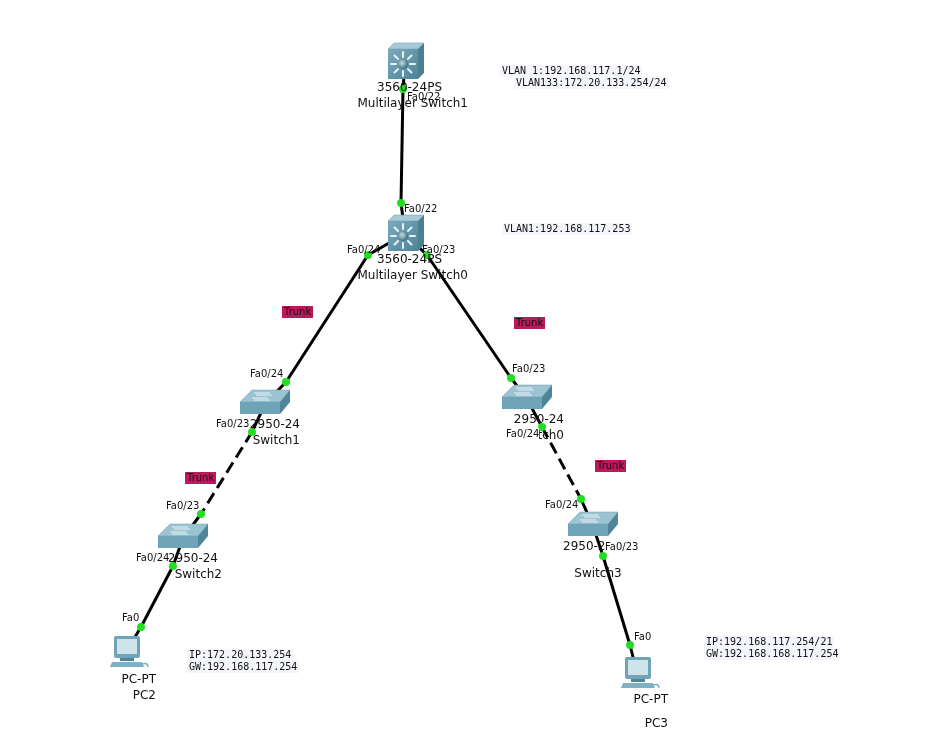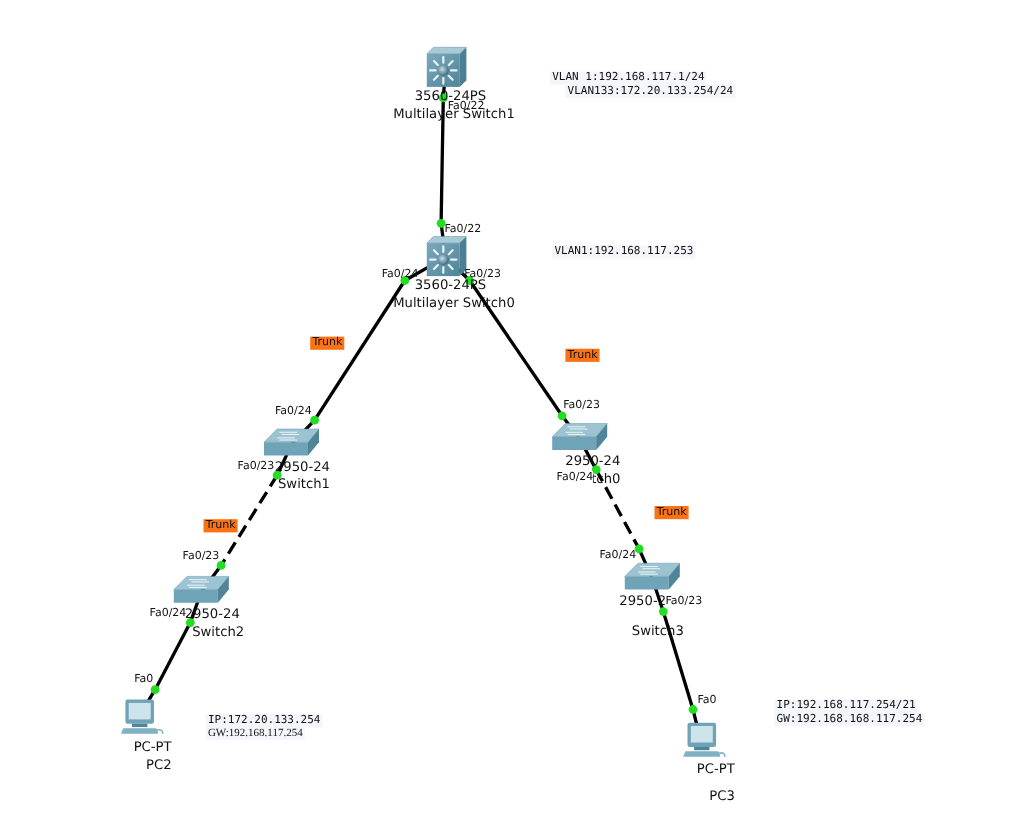--- a/index.html
+++ b/index.html
@@ -8,21 +8,21 @@
     #canvas { position: absolute; left: 0; top: 0; width: 938px; height: 747px; }
     .dev-label { position: absolute; font-family: "DejaVu Sans", sans-serif;
                  font-size: 12px; color: #111; white-space: nowrap; text-align: right;
                  line-height: 15px; }
     .port-label { position: absolute; font-family: "DejaVu Sans", sans-serif;
                   font-size: 10px; color: #111; white-space: nowrap; line-height: 12px; text-align: center; }
     .note { position: absolute; font-family: "DejaVu Sans Mono", monospace;
             font-size: 10px; color: #111; background: #f4f6fb; white-space: pre;
             line-height: 12px; padding: 0 2px; text-align: right; }
     .trunk { position: absolute; font-family: "DejaVu Sans", sans-serif;
-             font-size: 10px; color: #111; background: #f97316; padding: 0 2px; line-height: 12px; }
+             font-size: 10px; color: #111; background: #be185d; padding: 0 2px; line-height: 12px; }
   </style>
 </head>
 <body>
 
 <svg id="canvas" viewBox="0 0 938 747" xmlns="http://www.w3.org/2000/svg">
   <defs>
     <linearGradient id="mlsTop" x1="0" y1="0" x2="0" y2="1">
       <stop offset="0" stop-color="#a9cbd8"></stop>
         <stop offset="1" stop-color="#7fb0c3"></stop>
     </linearGradient>
@@ -197,20 +197,20 @@
 
   <div class="port-label" style="left:545px;top:499px;">Fa0/24</div>
   <div class="dev-label" style="left:563px;top:539px;width:70px;text-align:left;">2950-24</div>
   <div class="port-label" style="left:605px;top:541px;background:#fff;">Fa0/23</div>
   <div class="dev-label" style="left:563px;top:566px;width:70px;text-align:center;">Switch3</div>
 
   <div class="port-label" style="left:122px;top:612px;">Fa0</div>
   <div class="dev-label" style="left:96px;top:672px;width:60px;">PC-PT</div>
   <div class="dev-label" style="left:96px;top:688px;width:60px;">PC2</div>
   <div class="note" style="left:187px;top:649px;">IP:172.20.133.254</div>
-  <div class="note" style="left:187px;top:661px;font-family:Liberation Serif, serif;">GW:192.168.117.254</div>
+  <div class="note" style="left:187px;top:661px;">GW:192.168.117.254</div>
 
   <div class="port-label" style="left:634px;top:631px;">Fa0</div>
   <div class="dev-label" style="left:608px;top:692px;width:60px;">PC-PT</div>
   <div class="dev-label" style="left:608px;top:716px;width:60px;">PC3</div>
   <div class="note" style="left:704px;top:636px;">IP:192.168.117.254/21</div>
   <div class="note" style="left:704px;top:648px;">GW:192.168.168.117.254</div>
 </div>
 
 </body></html>

